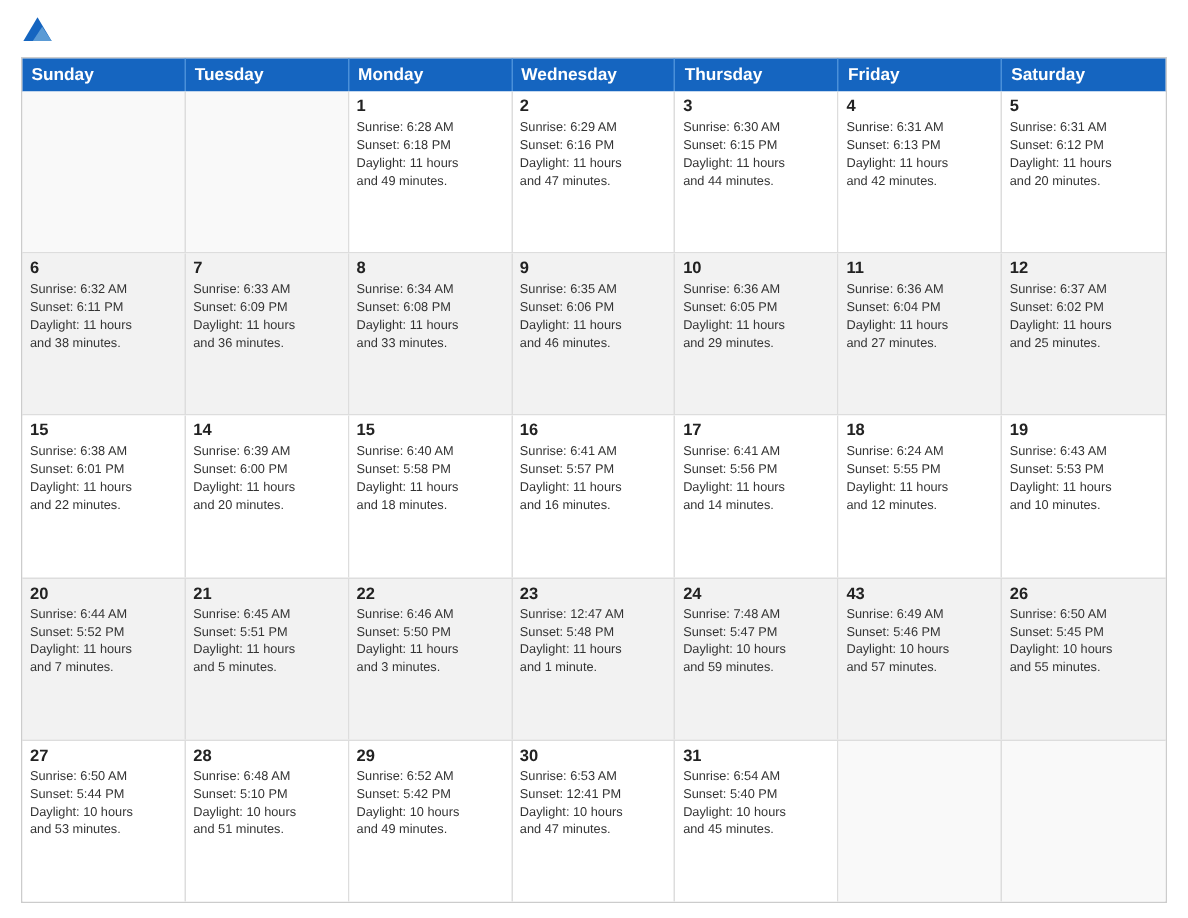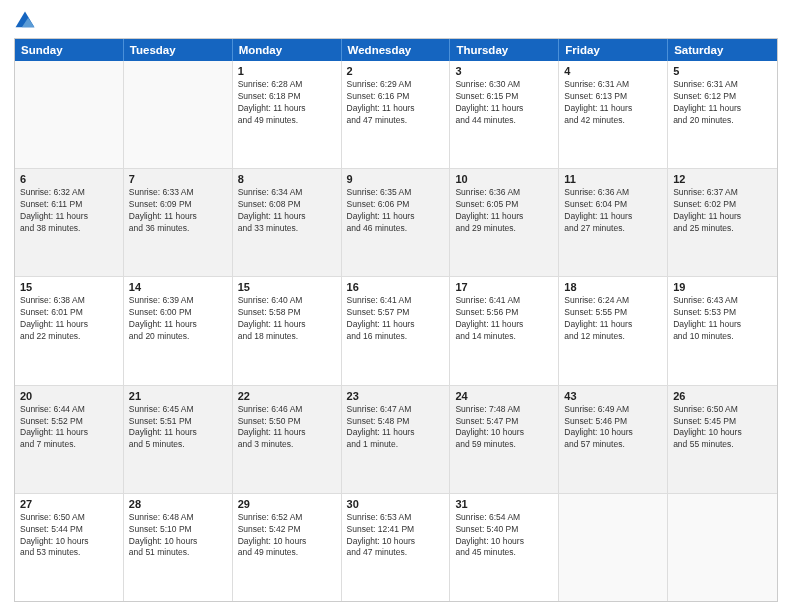--- a/index.html
+++ b/index.html
@@ -299,21 +299,21 @@
           </div>
           <div class="cal-cell shaded">
             <span class="day-num">22</span>
             <span class="cell-line">Sunrise: 6:46 AM</span>
             <span class="cell-line">Sunset: 5:50 PM</span>
             <span class="cell-line">Daylight: 11 hours</span>
             <span class="cell-line">and 3 minutes.</span>
           </div>
           <div class="cal-cell shaded">
             <span class="day-num">23</span>
-            <span class="cell-line">Sunrise: 6:47 AM</span>
+            <span class="cell-line">Sunrise: 12:47 AM</span>
             <span class="cell-line">Sunset: 5:48 PM</span>
             <span class="cell-line">Daylight: 11 hours</span>
             <span class="cell-line">and 1 minute.</span>
           </div>
           <div class="cal-cell shaded">
             <span class="day-num">24</span>
             <span class="cell-line">Sunrise: 7:48 AM</span>
             <span class="cell-line">Sunset: 5:47 PM</span>
             <span class="cell-line">Daylight: 10 hours</span>
             <span class="cell-line">and 59 minutes.</span>

